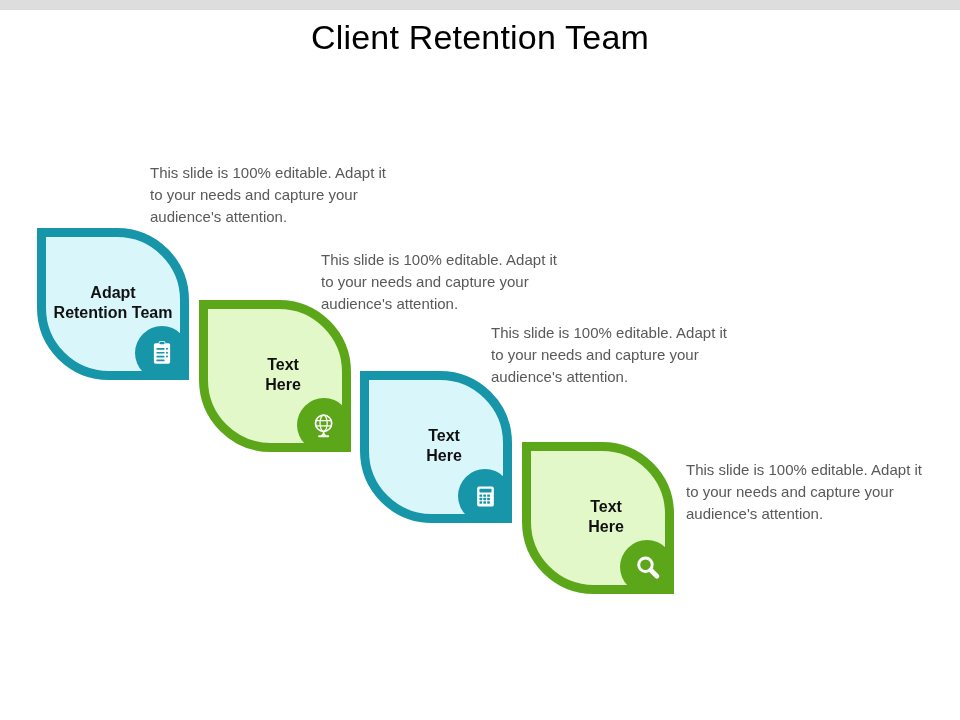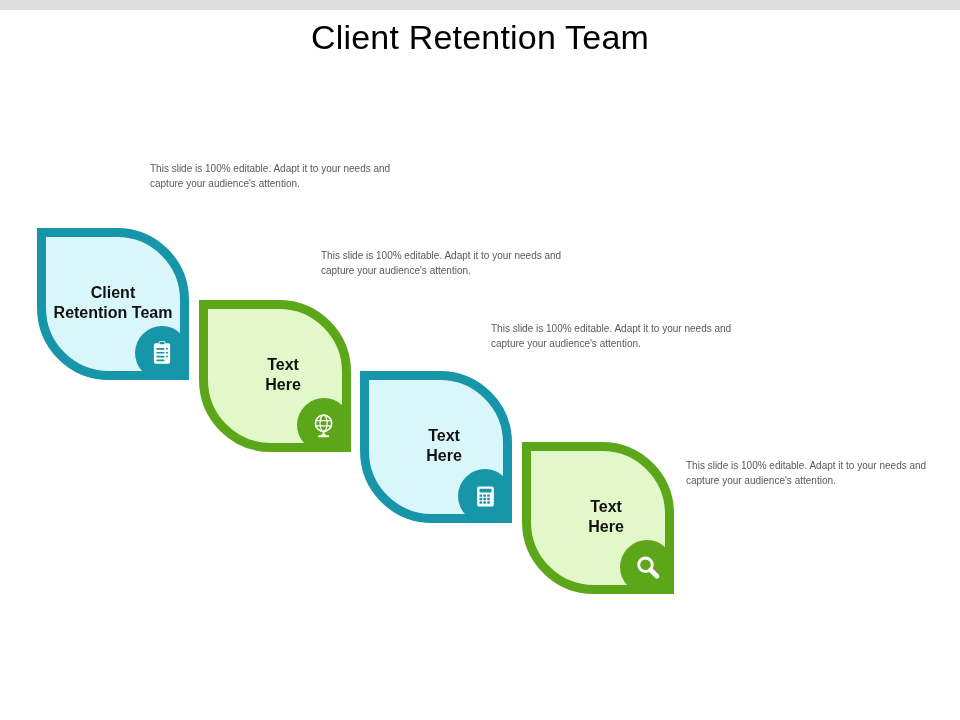--- a/index.html
+++ b/index.html
@@ -88,39 +88,39 @@
     align-items: center;
     justify-content: center;
   }
   .badge.teal { background: #1696a8; }
   .badge.green { background: #5ca61a; }
   .badge svg { display: block; }
 
   
   .body-text {
     position: absolute;
-    font-size: 10px;
+    font-size: 15px;
     line-height: 1.45;
     color: #58595b;
     width: 248px;
   }
 </style>
 </head>
 <body>
 
 <div class="slide">
 
   <div class="top-band"></div>
 
   <div class="slide-title">Client Retention Team</div>
 
   <div class="body-text" style="left:150px; top:162px;">This slide is 100% editable.  Adapt it to your needs and capture your audience's attention.</div>
 
   <div class="leaf teal wide" style="left:37px; top:228px;">
-    <div class="leaf-label">Client
+    <div class="leaf-label">Adapt
 Retention Team</div>
     <div class="badge teal">
       <span>
         <svg width="26" height="26" viewBox="0 0 24 24" fill="none">
           <rect x="4.5" y="3" width="15" height="19" rx="1.6" fill="#ffffff"></rect>
           <rect x="9" y="1.2" width="6" height="3.4" rx="1.1" fill="#ffffff"></rect>
           <rect x="9.6" y="1.9" width="4.8" height="2" rx="0.8" fill="#1696a8"></rect>
           <rect x="6.8" y="7.4" width="7.6" height="1.5" rx="0.6" fill="#1696a8"></rect>
           <rect x="6.8" y="11" width="7.6" height="1.5" rx="0.6" fill="#1696a8"></rect>
           <rect x="6.8" y="14.6" width="7.6" height="1.5" rx="0.6" fill="#1696a8"></rect>

